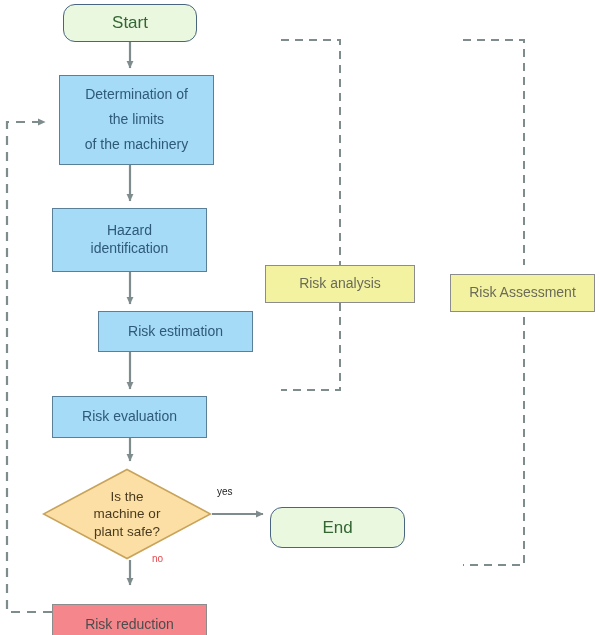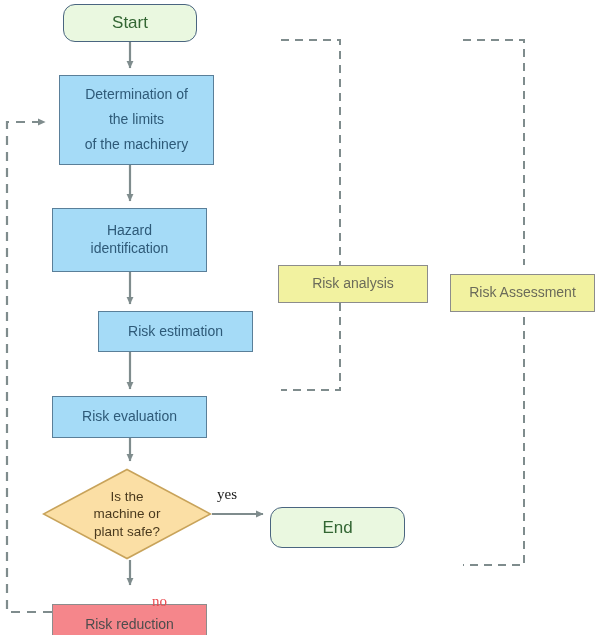--- a/index.html
+++ b/index.html
@@ -24,21 +24,21 @@
     color:#4a3a1e;font-size:13.5px;line-height:1.3;
   }
   .grouplabel{
     background:#f2f2a0;border:1.3px solid #8c8c8c;
     color:#6b6b5a;font-size:14px;
   }
   .reduction{
     background:#f5868b;border:1.3px solid #8c8c8c;
     color:#4d4d4d;font-size:14px;margin-top:12px;
   }
-  .edgelabel{position:absolute;font-size:15px;font-family:Liberation Serif, serif;}
+  .edgelabel{position:absolute;font-size:10px;}
   .label-yes{color:#1a1a1a;}
   .label-no{color:#e8494f;}
 </style>
 </head>
 <body>
 
 <div id="stage">
 
   <svg id="edges" viewBox="0 0 600 635" xmlns="http://www.w3.org/2000/svg">
     <defs>
@@ -107,24 +107,24 @@
   </div>
 
   <div class="node terminator" style="left:270px;top:494px;width:135px;height:41px;margin-top:13px;">
     <span>End</span>
   </div>
 
   <div class="node reduction" style="left:52px;top:592px;width:155px;height:42px;">
     <span>Risk reduction</span>
   </div>
 
-  <div class="node grouplabel" style="left:278px;top:265px;width:150px;height:38px;">
+  <div class="node grouplabel" style="left:265px;top:265px;width:150px;height:38px;">
     <span>Risk analysis</span>
   </div>
 
   <div class="node grouplabel" style="left:450px;top:274px;width:145px;height:38px;">
     <span>Risk Assessment</span>
   </div>
 
   <div class="edgelabel label-yes" style="left:217px;top:486px;">yes</div>
-  <div class="edgelabel label-no" style="left:152px;top:553px;margin-top:40px;">no</div>
+  <div class="edgelabel label-no" style="left:152px;top:553px;">no</div>
 
 </div>
 
 </body></html>

